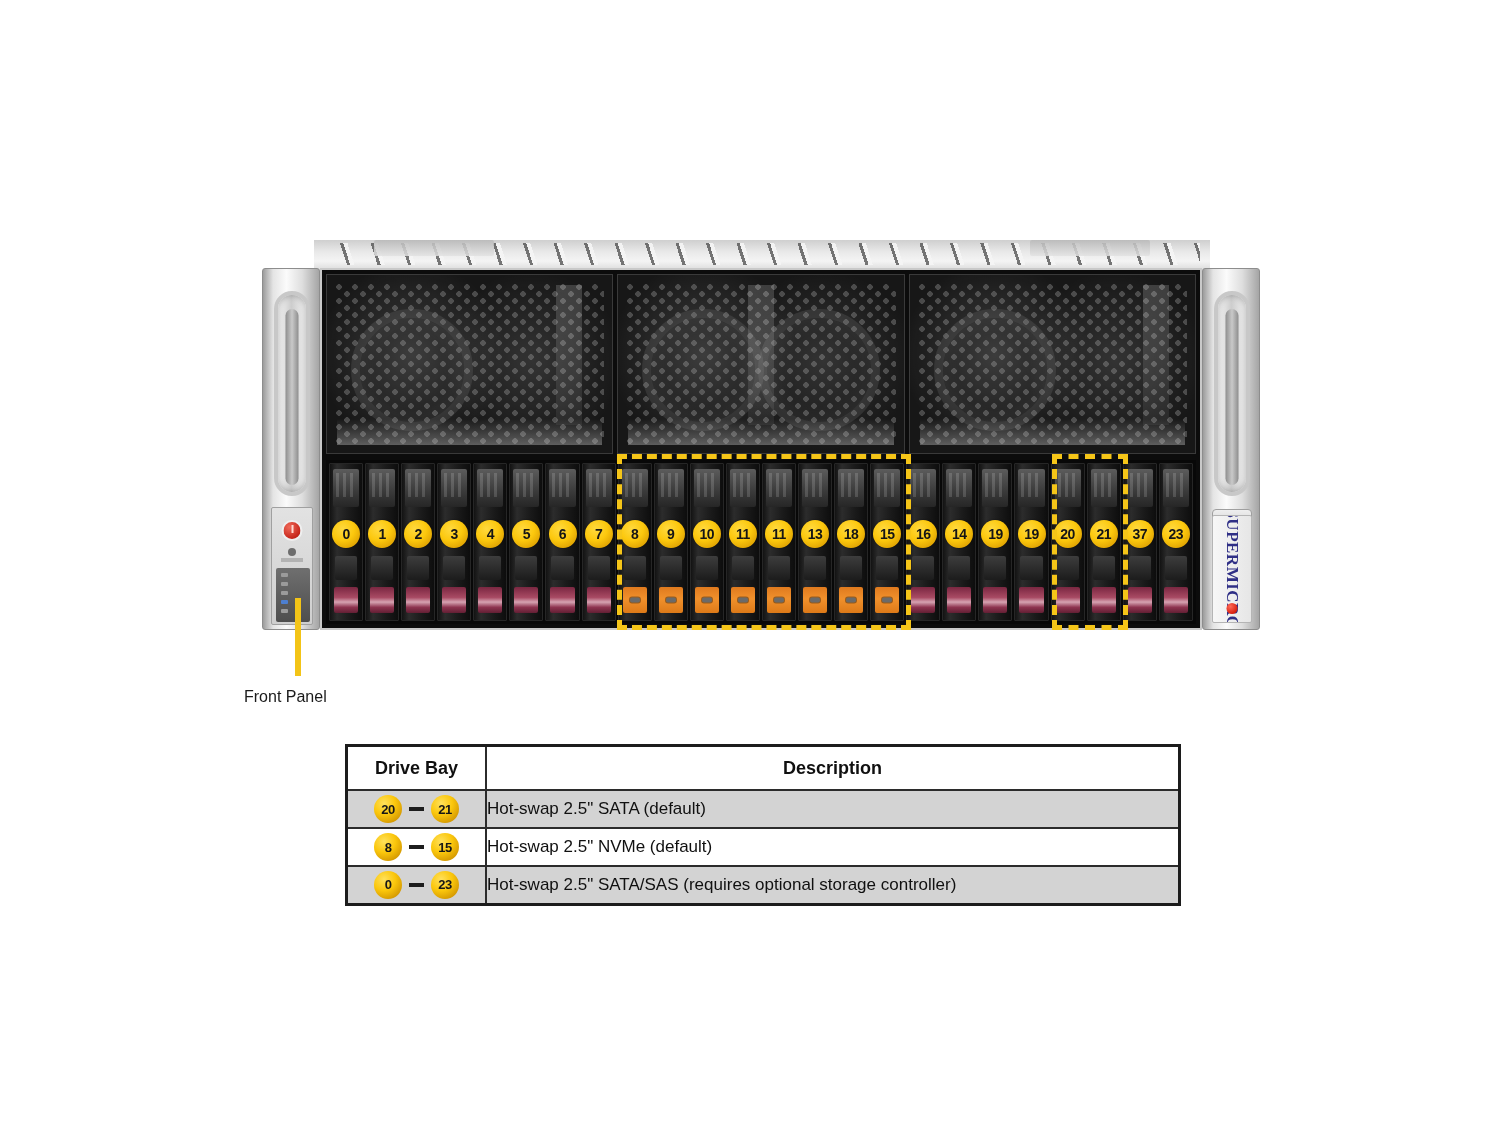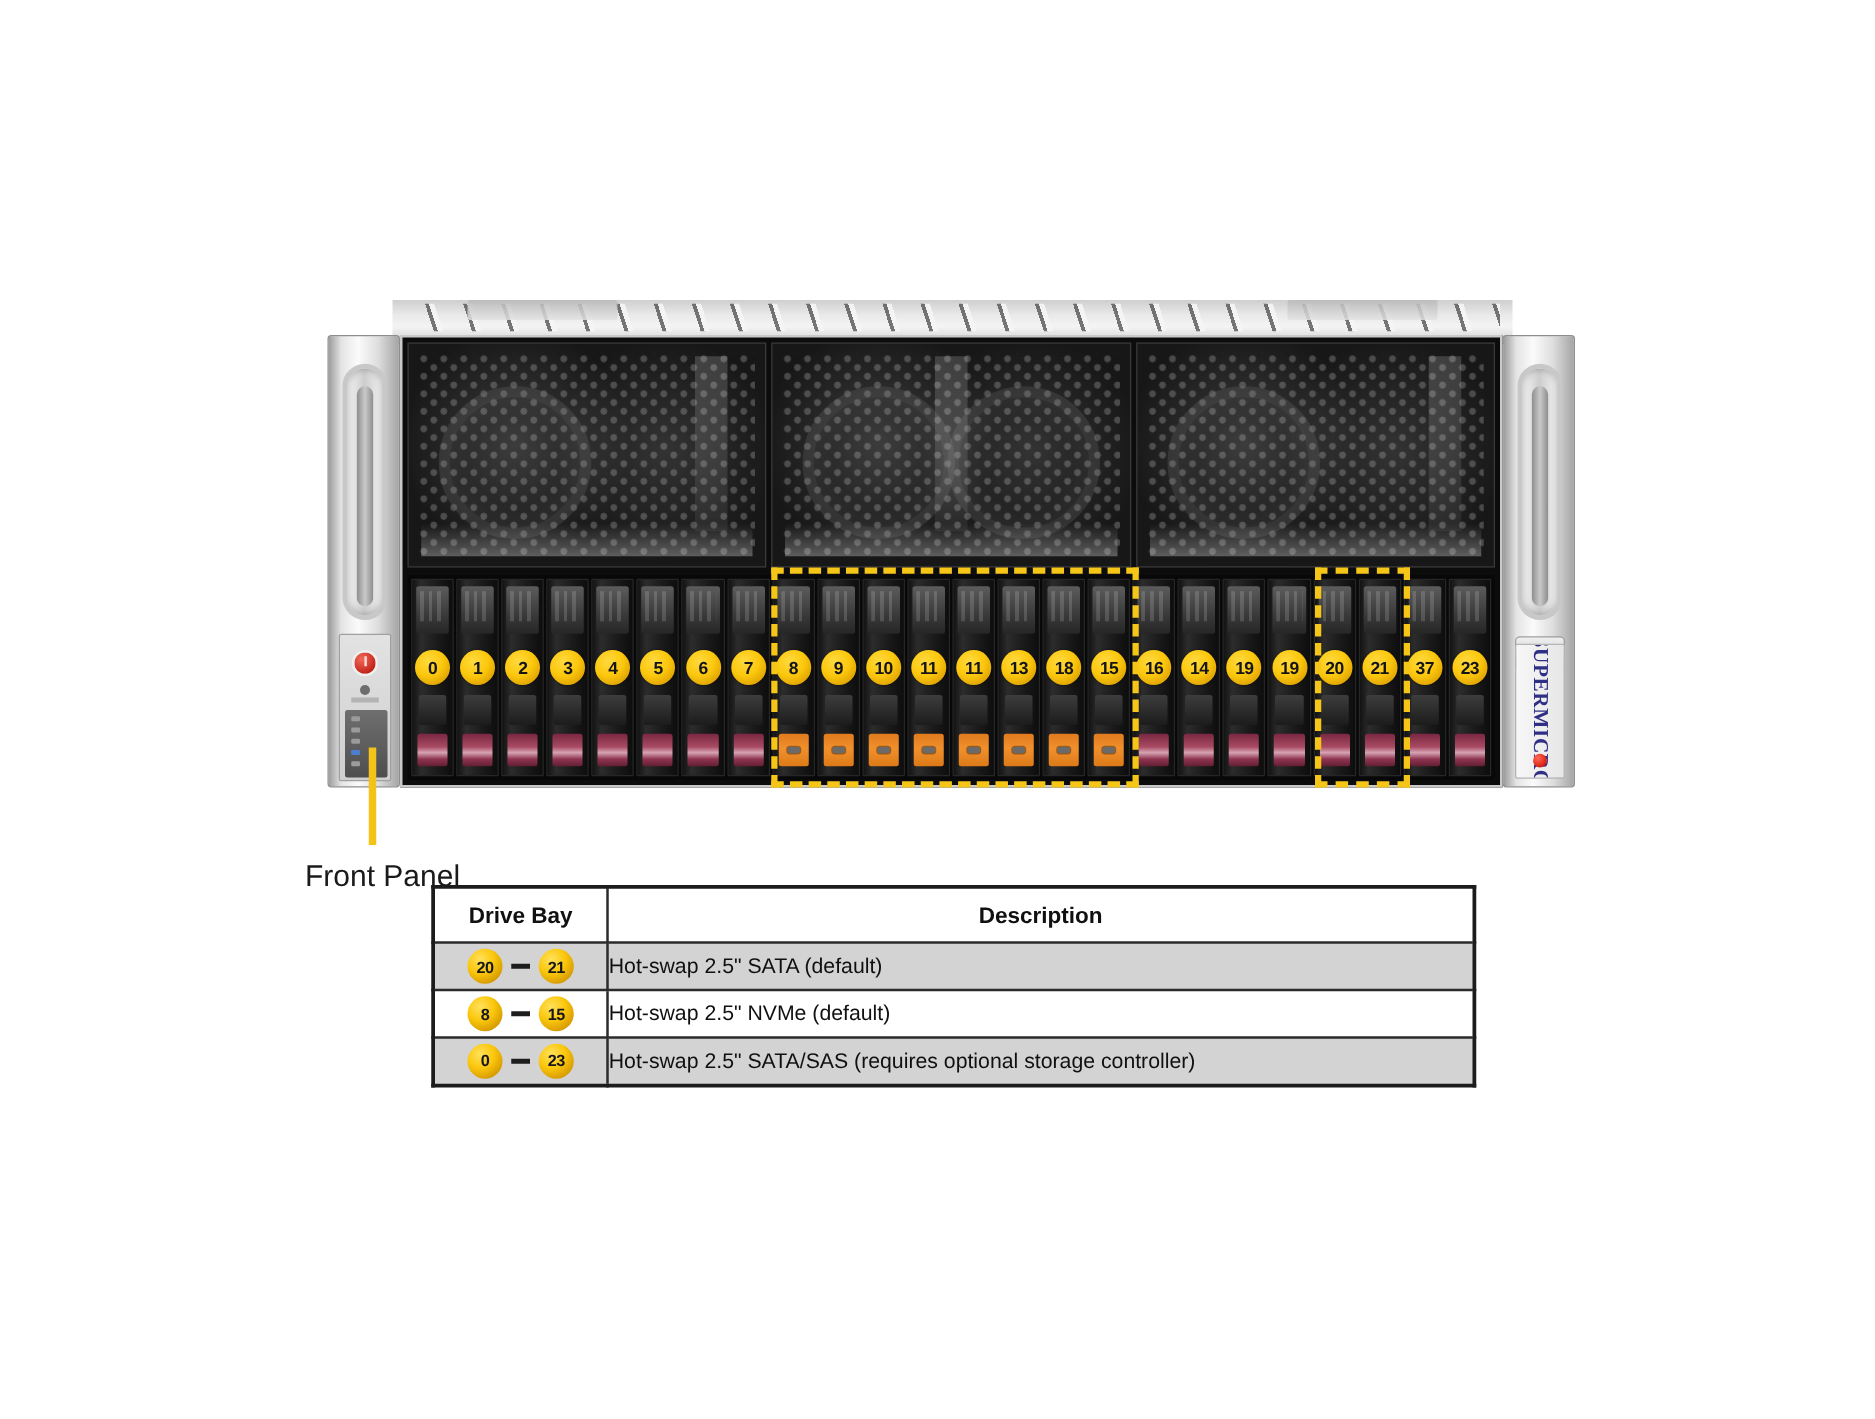--- a/index.html
+++ b/index.html
@@ -400,31 +400,31 @@
     left: 295px;
     top: 598px;
     width: 6px;
     height: 78px;
     background: #f3c417;
   }
   #callout-label {
     position: absolute;
     left: 244px;
     top: 688px;
-    font-size: 24px;
+    font-size: 16px;
     color: #1a1a1a;
     font-family: "Liberation Sans", sans-serif;
     white-space: nowrap;
   }
 
   
   #bay-table {
     position: absolute;
     left: 345px;
-    top: 708px;
+    top: 744px;
     width: 836px;
     border-collapse: collapse;
     border: 3px solid #1c1c1c;
     table-layout: fixed;
     background: #fff;
   }
   #bay-table th, #bay-table td {
     border: 2px solid #2b2b2b;
     padding: 0;
   }

